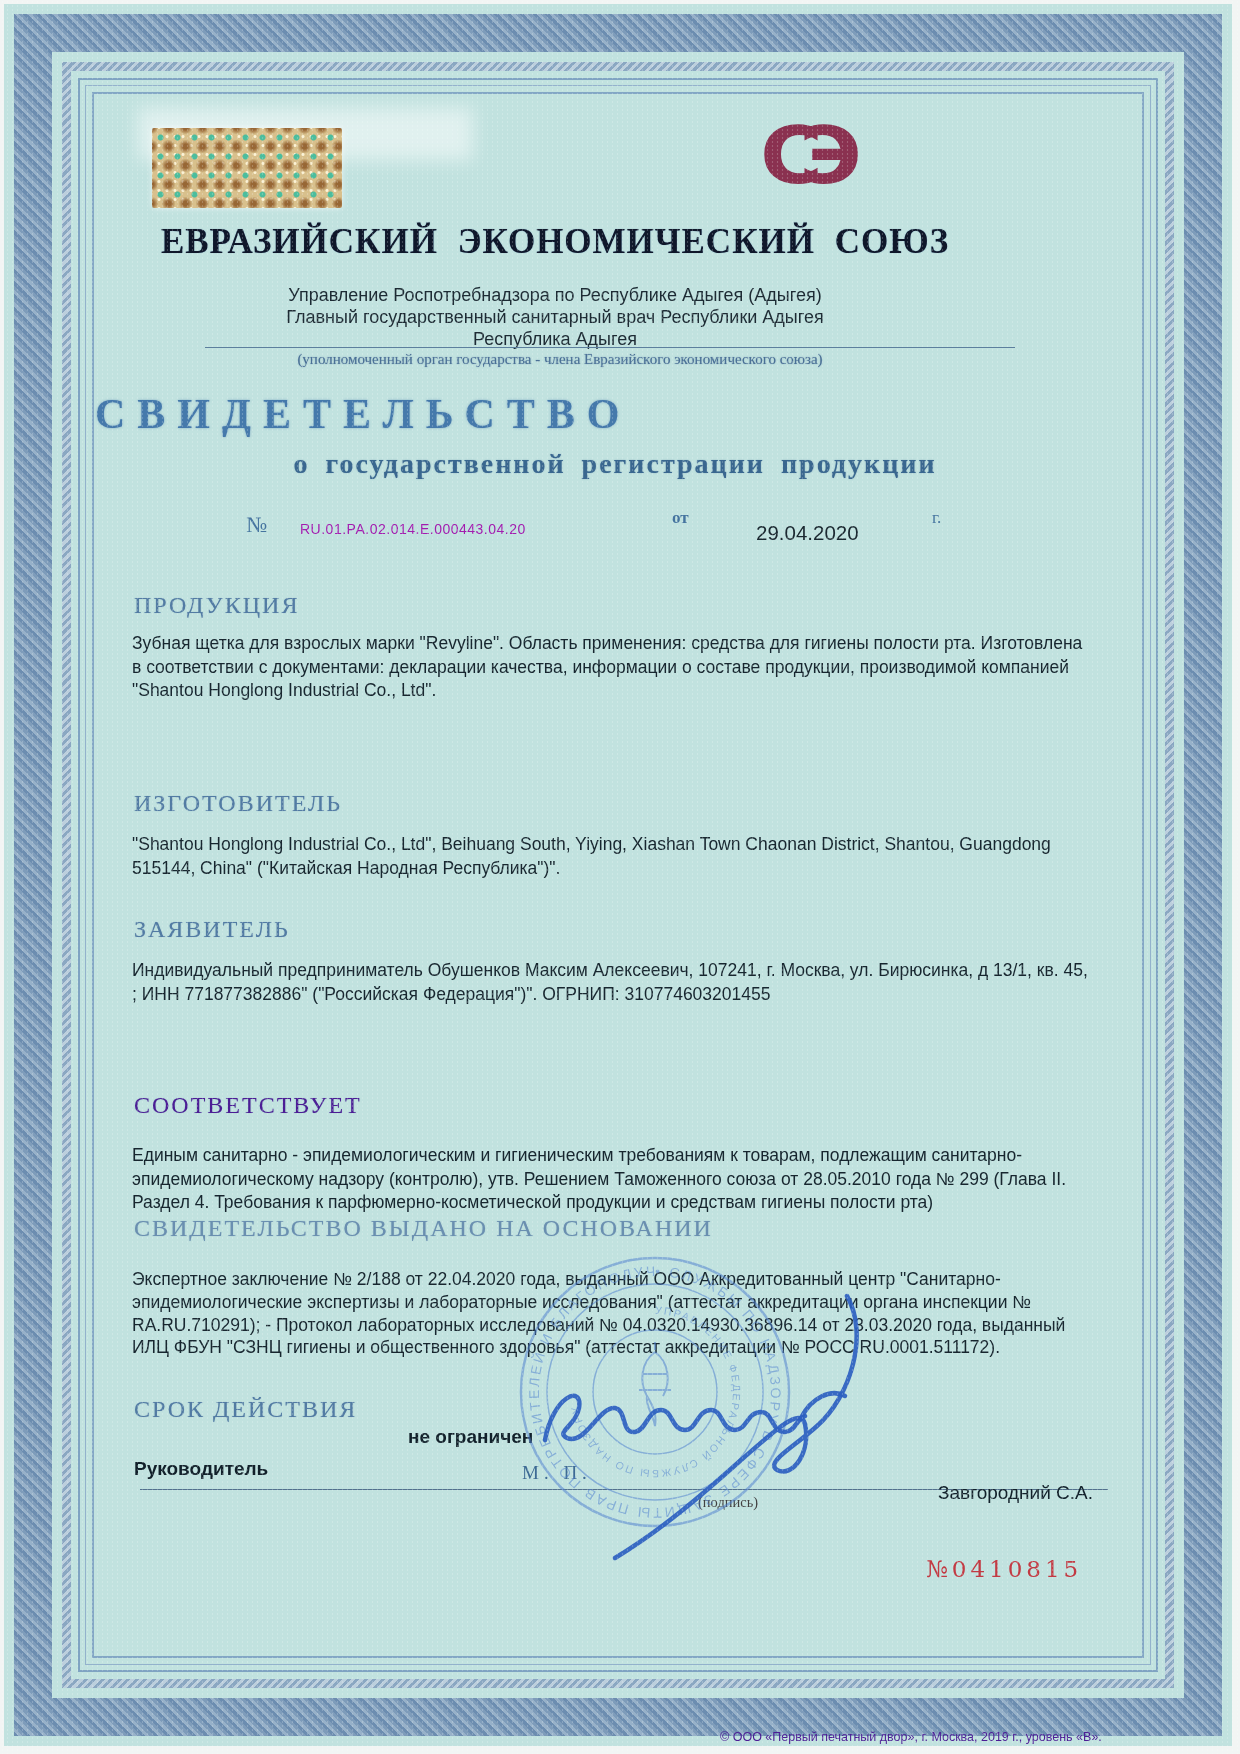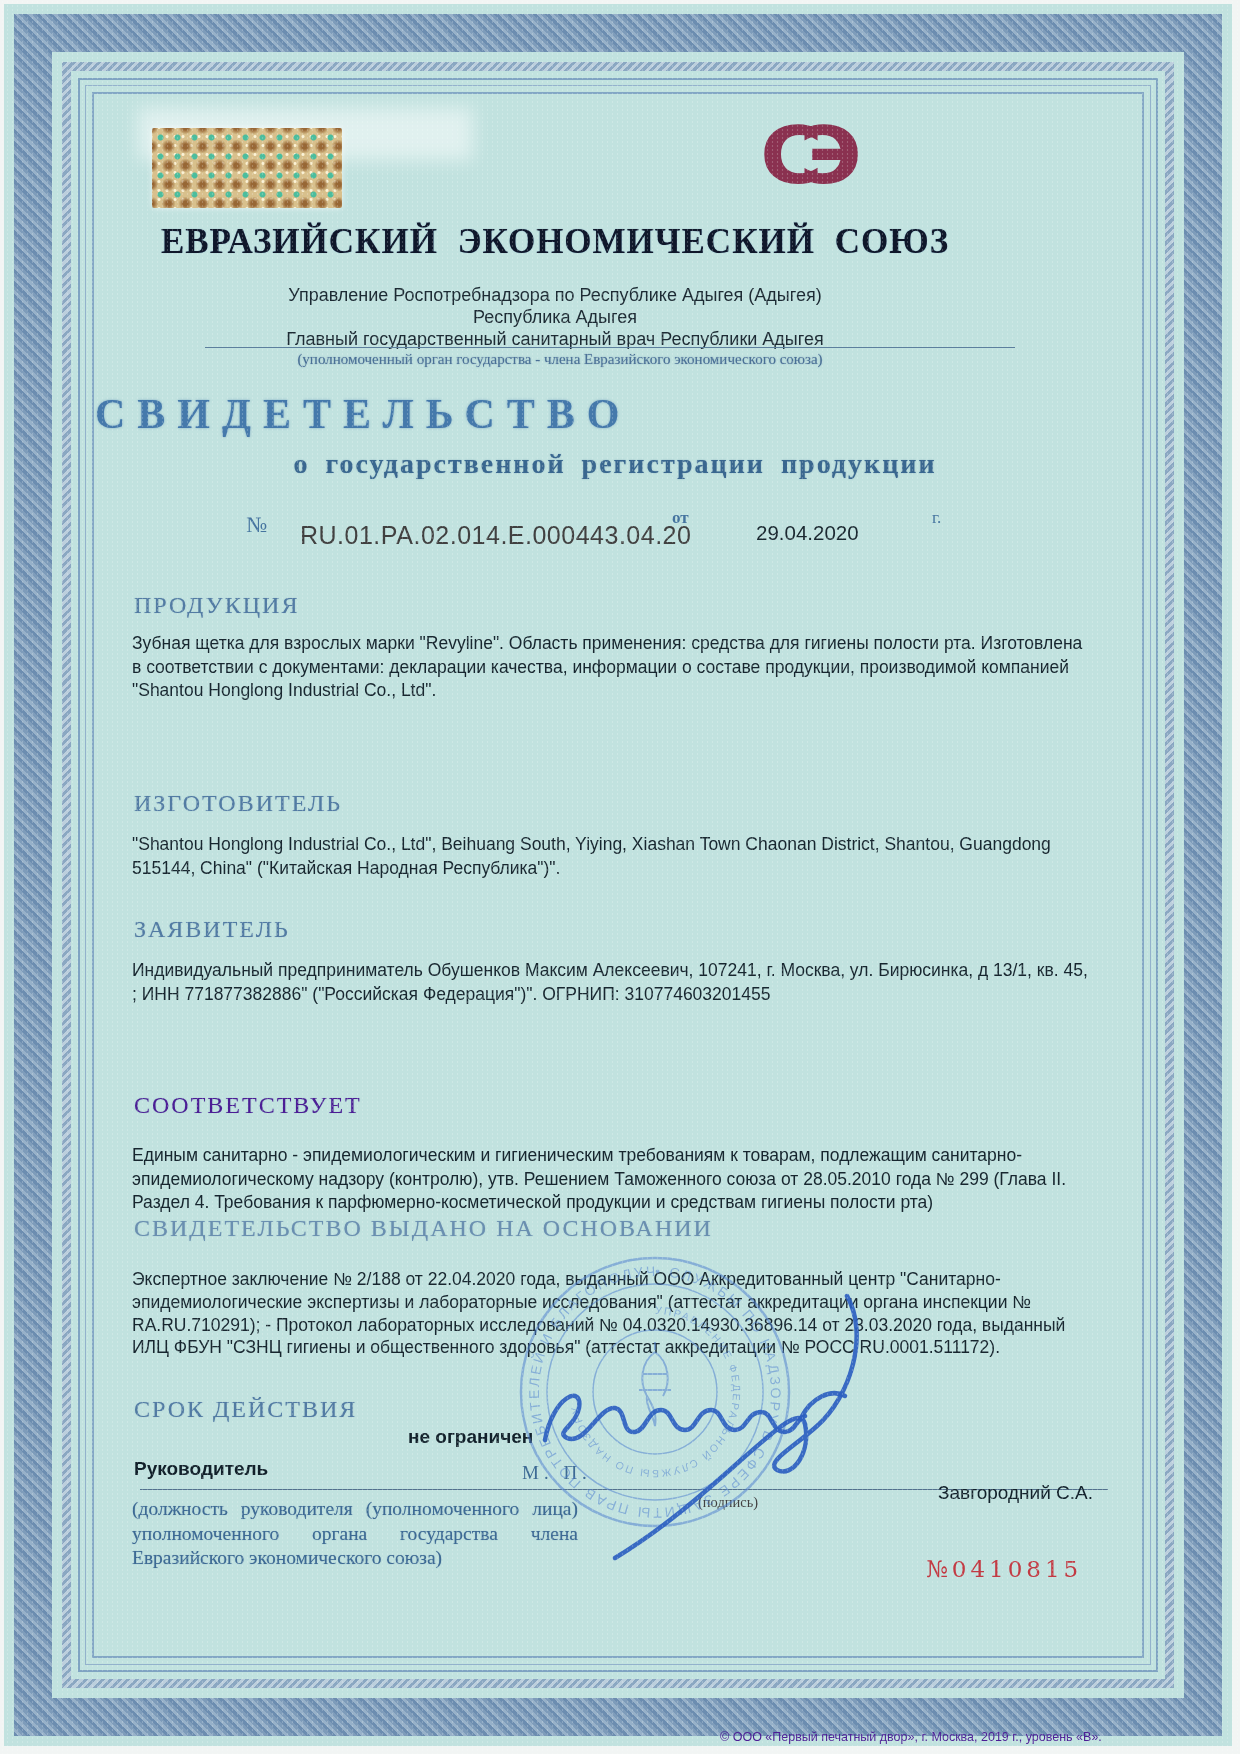--- a/index.html
+++ b/index.html
@@ -51,21 +51,21 @@
 
   .doc-title{position:absolute;left:95px;width:1040px;top:390px;
     font-family:"Liberation Serif",serif;font-weight:bold;font-size:42px;color:#4579ab;
     letter-spacing:12px;text-shadow:0 0 2.5px rgba(69,121,171,.55);}
   .doc-subtitle{position:absolute;left:95px;width:1040px;top:448px;text-align:center;
     font-family:"Liberation Serif",serif;font-weight:bold;font-size:28px;color:#39678f;
     letter-spacing:2px;word-spacing:7px;text-shadow:0 0 1.5px rgba(57,103,143,.45);}
 
   .blue-label{font-family:"Liberation Serif",serif;color:#45749f;}
   .num-label{position:absolute;left:246px;top:512px;font-size:22px;}
-  .num-value{position:absolute;left:300px;top:521px;font-size:25px;color:#404040;letter-spacing:.5px;}
+  .num-value{position:absolute;left:300px;top:521px;font-size:14px;color:#a21caf;letter-spacing:.5px;}
   .from-label{position:absolute;left:672px;top:508px;font-size:17px;font-weight:bold;}
   .date-value{position:absolute;left:756px;top:521px;font-size:20.5px;color:#1a2830;}
   .year-label{position:absolute;left:932px;top:508px;font-size:17px;}
 
   .sec{position:absolute;left:134px;font-family:"Liberation Serif",serif;font-size:24px;
     color:#527ba3;letter-spacing:2px;text-shadow:0 0 1px rgba(82,123,163,.5);}
   .body-text{position:absolute;left:132px;width:958px;font-size:17.5px;line-height:23.5px;color:#17262f;}
 
   .validity-value{position:absolute;left:408px;top:1426px;font-size:19px;font-weight:bold;color:#11202a;}
   .head-label{position:absolute;left:134px;top:1458px;font-size:19px;font-weight:bold;color:#11202a;text-align:center;}
@@ -104,22 +104,22 @@
   <div class="frame-thin3"></div>
   <div class="scanlight"></div>
 
   <div class="foil"></div>
   <div class="logo">СЭ</div>
 
   <div class="union-title">ЕВРАЗИЙСКИЙ ЭКОНОМИЧЕСКИЙ СОЮЗ</div>
 
   <div class="authority">
     <div>Управление Роспотребнадзора по Республике Адыгея (Адыгея)</div>
+    <div>Главный государственный санитарный врач Республики Адыгея</div>
     <div>Республика Адыгея</div>
-    <div>Главный государственный санитарный врач Республики Адыгея</div>
   </div>
   <div class="authority-rule"></div>
   <div class="authority-caption">(уполномоченный орган государства - члена Евразийского экономического союза)</div>
 
   <div class="doc-title">СВИДЕТЕЛЬСТВО</div>
   <div class="doc-subtitle">о государственной регистрации продукции</div>
 
   <div class="num-label blue-label">№</div>
   <div class="num-value">RU.01.РА.02.014.Е.000443.04.20</div>
   <div class="from-label blue-label">от</div>
@@ -142,21 +142,20 @@
   <div class="body-text" style="top:1268px;width:948px;line-height:22.8px">Экспертное заключение № 2/188 от 22.04.2020 года, выданный ООО Аккредитованный центр "Санитарно-эпидемиологические экспертизы и лабораторные исследования" (аттестат аккредитации органа инспекции № RA.RU.710291); - Протокол лабораторных исследований № 04.0320.14930.36896.14 от 23.03.2020 года, выданный ИЛЦ ФБУН "СЗНЦ гигиены и общественного здоровья" (аттестат аккредитации № РОСС RU.0001.511172).</div>
 
   <div class="sec" style="top:1396px">СРОК ДЕЙСТВИЯ</div>
   <div class="validity-value">не ограничен</div>
 
   <div class="head-label">Руководитель</div>
   <div class="sign-line"></div>
   <div class="mp-label">М. П.</div>
   <div class="sign-caption">(подпись)</div>
   <div class="head-name">Завгородний С.А.</div>
-  <div class="position-note">(должность руководителя (уполномоченного лица) уполномоченного органа государства члена Евразийского экономического союза)</div>
 
   <svg class="stamp" viewBox="0 0 300 300">
     <defs>
       <path id="ringA" d="M150,34 a116,116 0 1,1 -0.2,0"></path>
       <path id="ringB" d="M150,72 a78,78 0 1,1 -0.2,0"></path>
     </defs>
     <circle cx="150" cy="150" r="134" stroke-width="2.5"></circle>
     <circle cx="150" cy="150" r="108" stroke-width="1.5"></circle>
     <circle cx="150" cy="150" r="62" stroke-width="1.5"></circle>
     <text font-size="14" letter-spacing="2.5">

